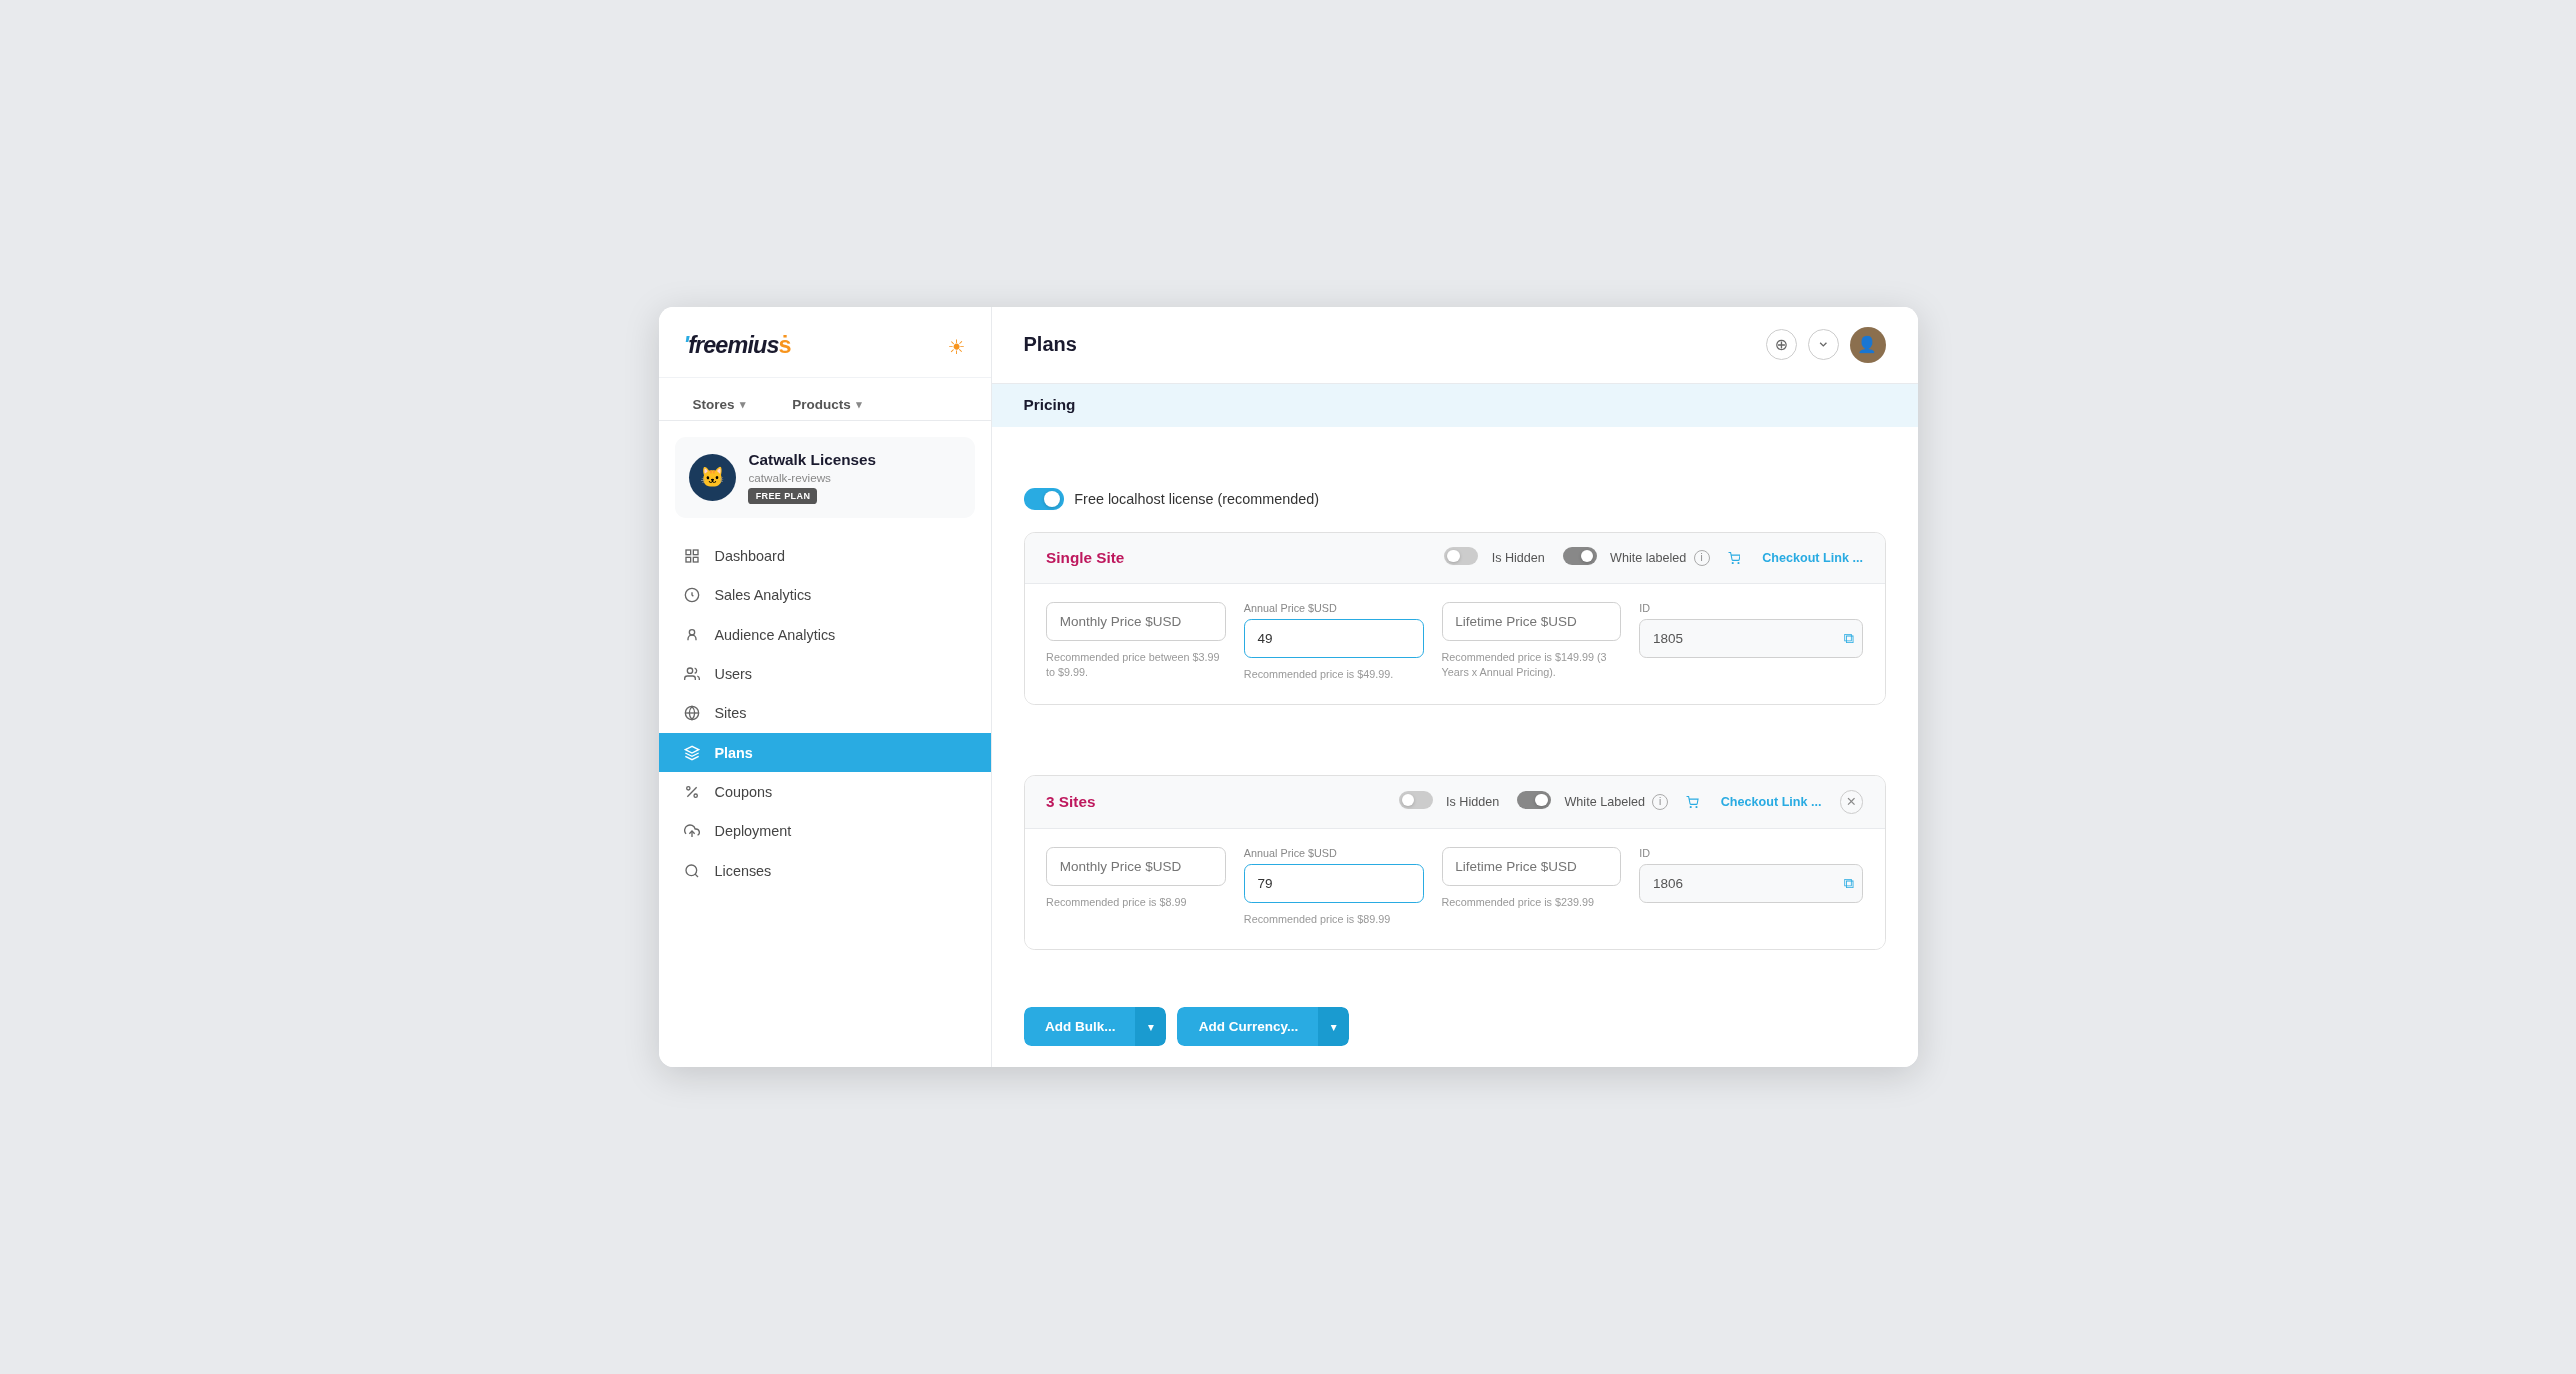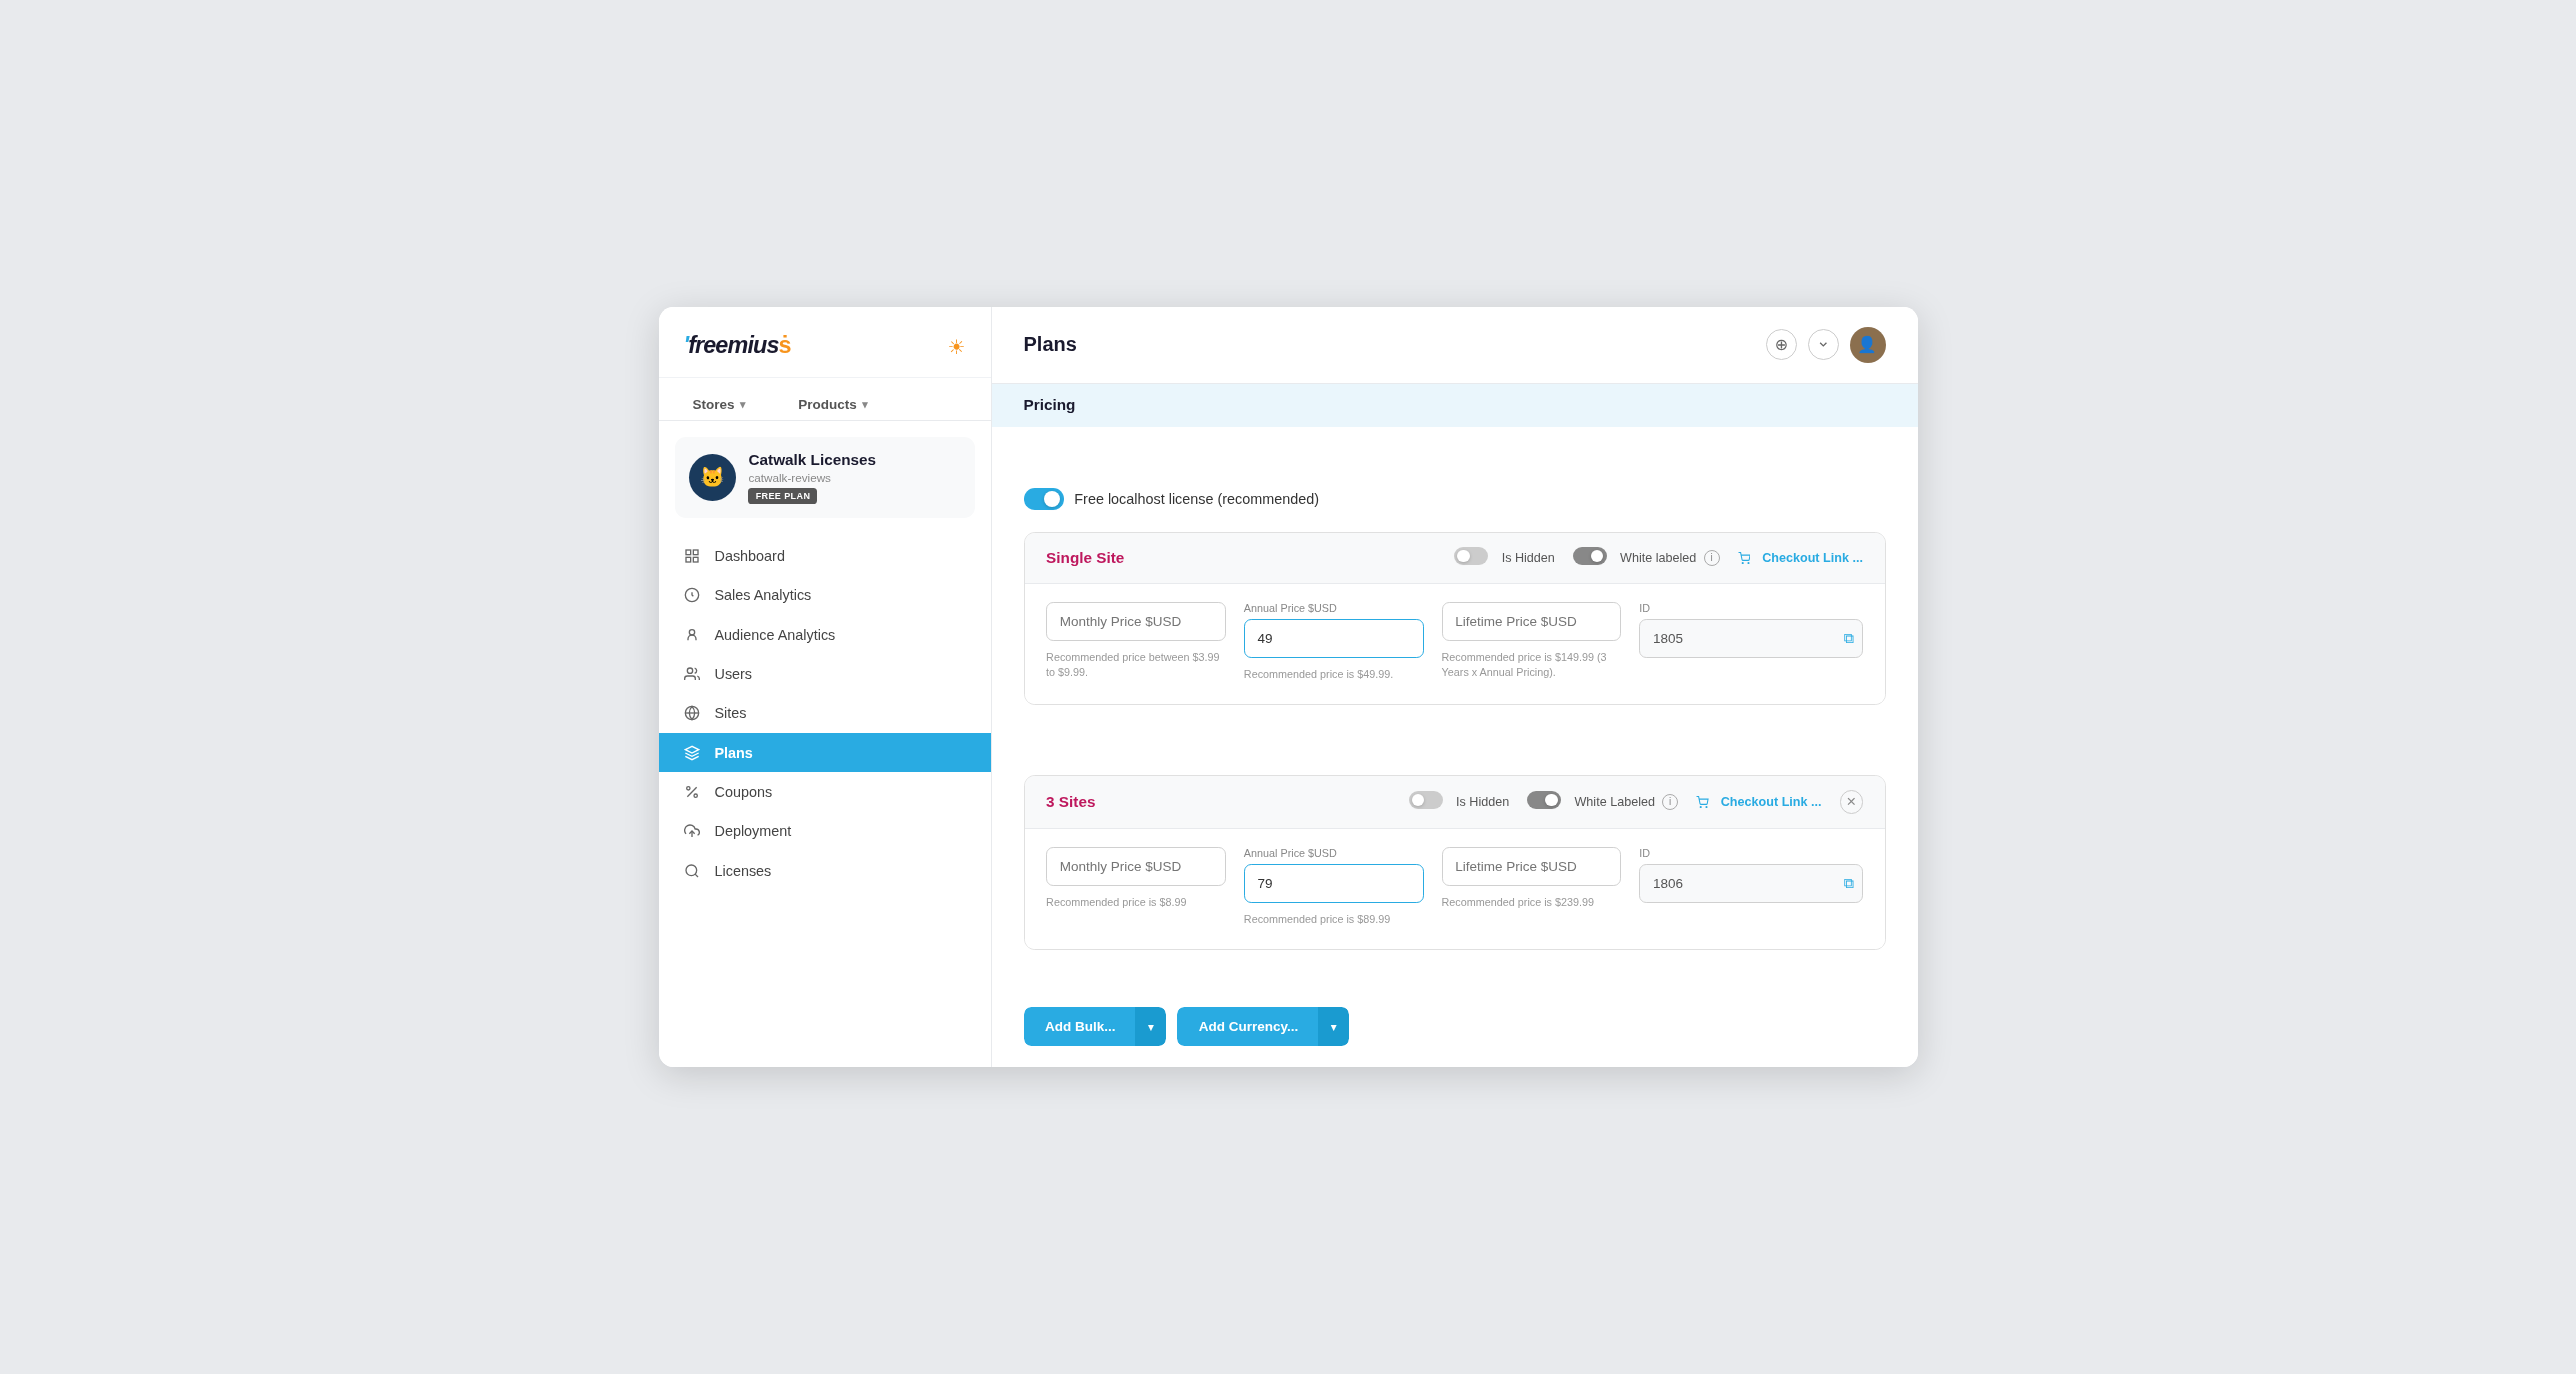--- a/index.html
+++ b/index.html
@@ -46,21 +46,21 @@
     }
     .logo span { color: #29abe2; }
     .logo-dot { color: #f7941d; font-style: normal; }
     .sun-icon {
       font-size: 20px;
       color: #f7941d;
     }
     .nav-tabs {
       display: flex;
       padding: 12.6px 18px 0;
-      gap: 21px;
+      gap: 15px;
       border-bottom: 0.9px solid #e8eaed;
     }
     .nav-tab {
       padding: 7.2px 16px;
       border-radius: 7.2px 7.2px 0 0;
       font-size: 13.5px;
       font-weight: 600;
       color: #555;
       cursor: pointer;
       display: flex;
@@ -307,21 +307,21 @@
       cursor: pointer;
       flex-shrink: 0;
     }
     .checkout-link {
       color: #29abe2;
       font-size: 12.6px;
       font-weight: 600;
       cursor: pointer;
       display: flex;
       align-items: center;
-      gap: 12px;
+      gap: 22px;
       white-space: nowrap;
       justify-content: flex-end;
     }
     .plan-fields {
       padding: 18px 21.6px 21.6px;
       background: #fff;
     }
     .fields-row {
       display: grid;
       grid-template-columns: 1fr 1fr 1fr auto;

